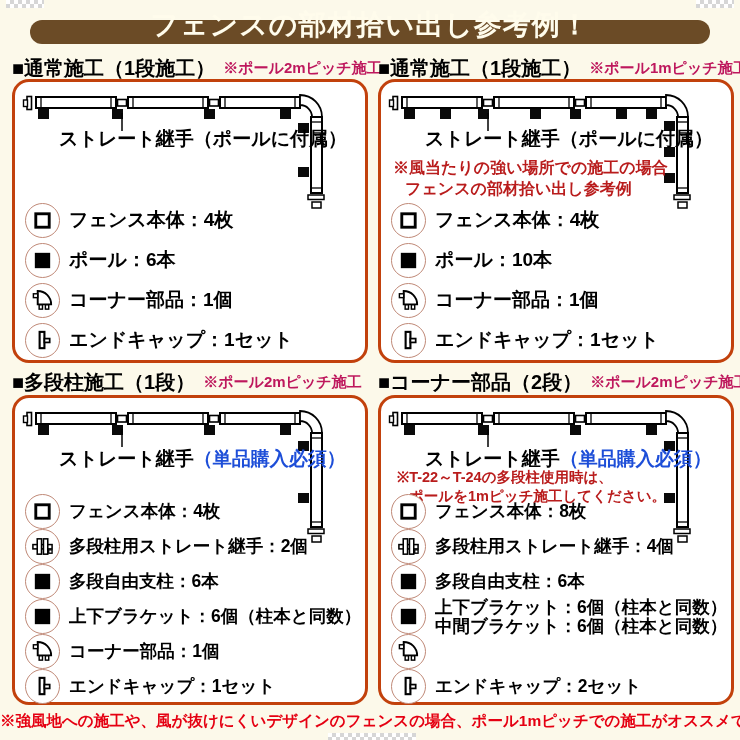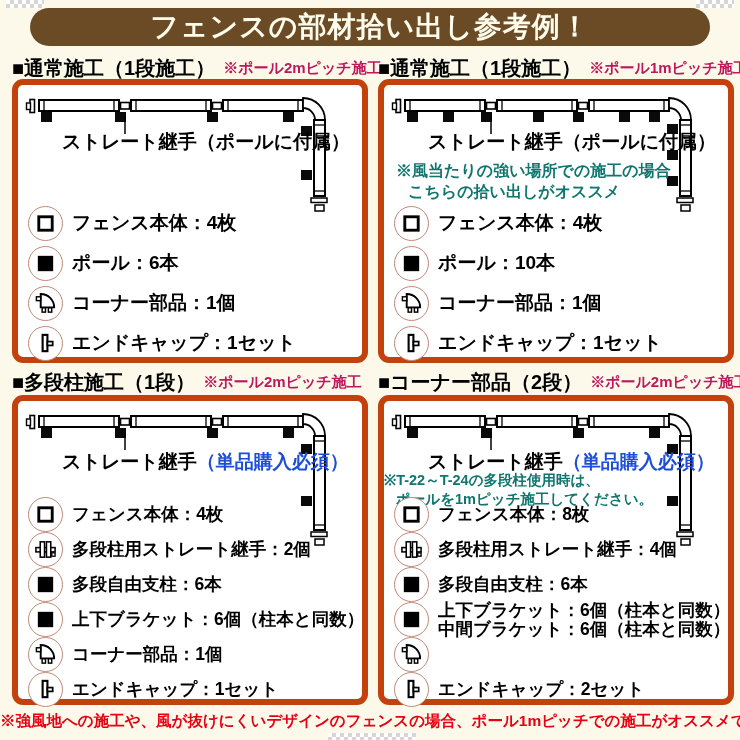--- a/index.html
+++ b/index.html
@@ -5,23 +5,23 @@
   *{margin:0;padding:0;box-sizing:border-box}
   html,body{width:740px;height:740px}
   body{
     position:relative;overflow:hidden;
     background:#FCF9EA;
     font-family:"Liberation Sans",sans-serif;
     -webkit-font-smoothing:antialiased;
   }
   
   .title-bar{
-    position:absolute;left:30px;top:8px;width:680px;height:38px;
+    position:absolute;left:30px;top:20px;width:680px;height:24px;
     background:#6B4B26;border-radius:20px;
-    display:flex;align-items:center;justify-content:center;
+    display:flex;align-items:flex-end;justify-content:center;
   }
   .title-text{color:#FFFCEC;font-size:28px;font-weight:bold;letter-spacing:1px;white-space:nowrap}
   
   .checker{
     position:absolute;background-color:#fff;
     background-image:
       linear-gradient(45deg,#d6d6d6 25%,transparent 25%,transparent 75%,#d6d6d6 75%),
       linear-gradient(45deg,#d6d6d6 25%,transparent 25%,transparent 75%,#d6d6d6 75%);
     background-size:8px 8px;background-position:0 0,4px 4px;
   }
@@ -32,34 +32,34 @@
   .panel-heading{position:absolute;display:flex;align-items:center;gap:8px;white-space:nowrap}
   #heading-0{left:12px;top:55px}
   #heading-1{left:378px;top:55px}
   #heading-2{left:12px;top:369px}
   #heading-3{left:378px;top:369px}
   .h-main{font-size:20px;font-weight:bold;color:#000}
   .h-note{font-size:15px;font-weight:bold;color:#be185d}
   
   .panel-box{
     position:absolute;width:356px;background:#fff;
-    border:6px solid #c2410c;border-radius:11px;
+    border:3px solid #c2410c;border-radius:17px;
   }
   #panel-0{left:12px;top:79px;height:284px}
   #panel-1{left:378px;top:79px;height:284px}
   #panel-2{left:12px;top:395px;height:310px}
   #panel-3{left:378px;top:395px;height:310px}
   .diagram{position:absolute;left:7px;top:5px;width:340px}
   .diagram svg{display:block}
   .diagram-label{position:absolute;left:44px;top:44px;white-space:nowrap;font-weight:bold;font-size:19px;color:#000}
   #panel-2 .diagram-label,#panel-3 .diagram-label{top:48px}
   .diagram-label .suffix.red{color:#1d4ed8}
-  .red-note{position:absolute;font-weight:bold;color:#0f766e;line-height:1.3;white-space:nowrap}
+  .red-note{position:absolute;font-weight:bold;color:#b91c1c;line-height:1.3;white-space:nowrap}
   #panel-1 .red-note{left:12px;top:76px;font-size:16px}
-  #panel-3 .red-note{left:0;top:70px;font-size:14.5px}
+  #panel-3 .red-note{left:16px;top:70px;font-size:14.5px}
   .red-note .indent{padding-left:12px}
   
   .parts-list{position:absolute;left:10px;right:2px;list-style:none}
   #panel-0 .parts-list,#panel-1 .parts-list{top:118px}
   #panel-2 .parts-list,#panel-3 .parts-list{top:96px}
   .parts-item{display:flex;align-items:center;gap:9px}
   #panel-0 .parts-item,#panel-1 .parts-item{height:40px}
   #panel-2 .parts-item,#panel-3 .parts-item{height:35px}
   .parts-item.tall{height:44px}
   .icon-circle{
@@ -237,21 +237,21 @@
           <rect x="276" y="86" width="11" height="10" fill="#0a0a0a"></rect>
         </g>
         <line x1="100" y1="26" x2="100" y2="44" stroke="#000" stroke-width="1.5"></line>
       </svg>
     </div>
   <div class="diagram-label">
     <span>ストレート継手</span><span class="suffix">（ポールに付属）</span>
   </div>
   <div class="red-note">
       <div>※風当たりの強い場所での施工の場合</div>
-      <div class="indent">こちらの拾い出しがオススメ</div>
+      <div class="indent">フェンスの部材拾い出し参考例</div>
     </div>
   <ul class="parts-list">
       <li class="parts-item">
         <span class="icon-circle">
           <svg viewBox="0 0 24 24">
             <rect x="5" y="5" width="14" height="14" fill="#fff" stroke="#000" stroke-width="3"></rect>
           </svg>
         </span>
         <span class="item-text">
           <div>フェンス本体：4枚</div>

